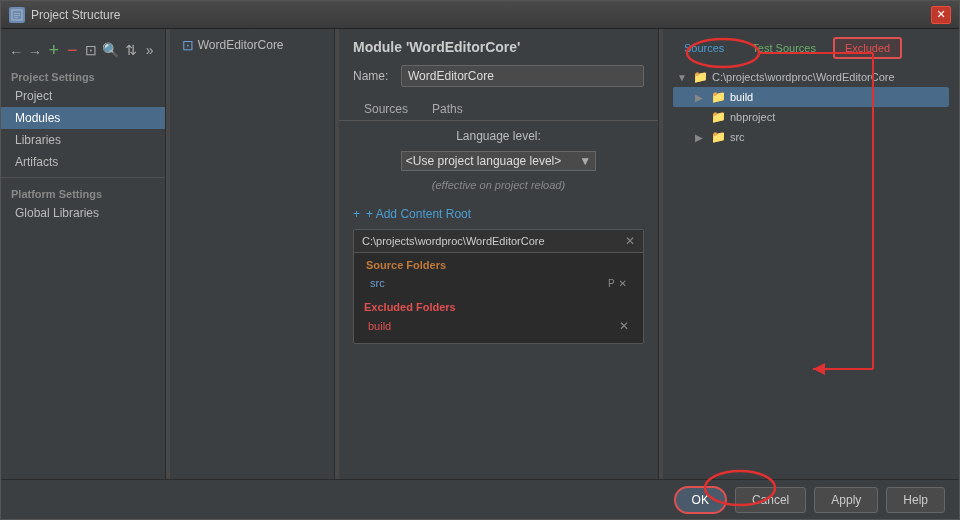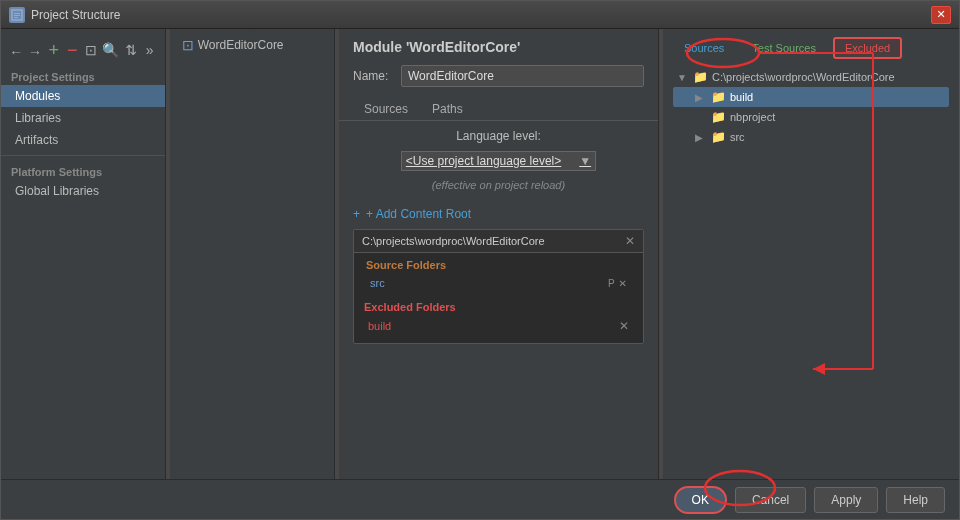--- a/index.html
+++ b/index.html
@@ -82,21 +82,21 @@
       border: 1px solid transparent; border-bottom: none; border-radius: 3px 3px 0 0;
     }
     .tab.active { background: #4a5a6a; color: #fff; border-color: #555; }
 
     .lang-row {
       display: flex; align-items: center; padding: 8px 14px; gap: 8px; flex-direction: column;
     }
     .lang-label { color: #bbb; font-size: 12px; }
     .lang-select {
       background: #4a4a4a; border: 1px solid #666; color: #ddd;
-      padding: 2px 4px; font-size: 12px; display: flex; align-items: center; gap: 18px; text-decoration: underline;
+      padding: 2px 4px; font-size: 12px; display: flex; align-items: center; gap: 18px;
     }
     .lang-hint { color: #888; font-size: 11px; font-style: italic; }
 
     .add-content-root {
       padding: 8px 14px; display: flex; align-items: center; gap: 6px; cursor: pointer;
     }
     .add-content-root span { color: #4a9ed4; font-size: 12px; }
 
     .content-root-box {
       margin: 0 14px 6px 14px; background: #2b2b2b; border: 1px solid #555;
@@ -206,20 +206,21 @@
         <button class="sidebar-toolbar-btn">←</button>
         <button class="sidebar-toolbar-btn">→</button>
         <button class="sidebar-toolbar-btn" style="color:#6aad6a;font-size:18px;">+</button>
         <button class="sidebar-toolbar-btn" style="color:#e05050;font-size:18px;">−</button>
         <button class="sidebar-toolbar-btn">⊡</button>
         <button class="sidebar-toolbar-btn">🔍</button>
         <button class="sidebar-toolbar-btn">⇅</button>
         <button class="sidebar-toolbar-btn">»</button>
       </div>
       <div class="sidebar-section-header">Project Settings</div>
+      <div class="sidebar-item">Project</div>
       <div class="sidebar-item active">Modules</div>
       <div class="sidebar-item">Libraries</div>
       <div class="sidebar-item">Artifacts</div>
       <div class="sidebar-divider"></div>
       <div class="sidebar-section-header">Platform Settings</div>
       <div class="sidebar-item">Global Libraries</div>
     </div>
 
     <div class="drag-handle"></div>
 

